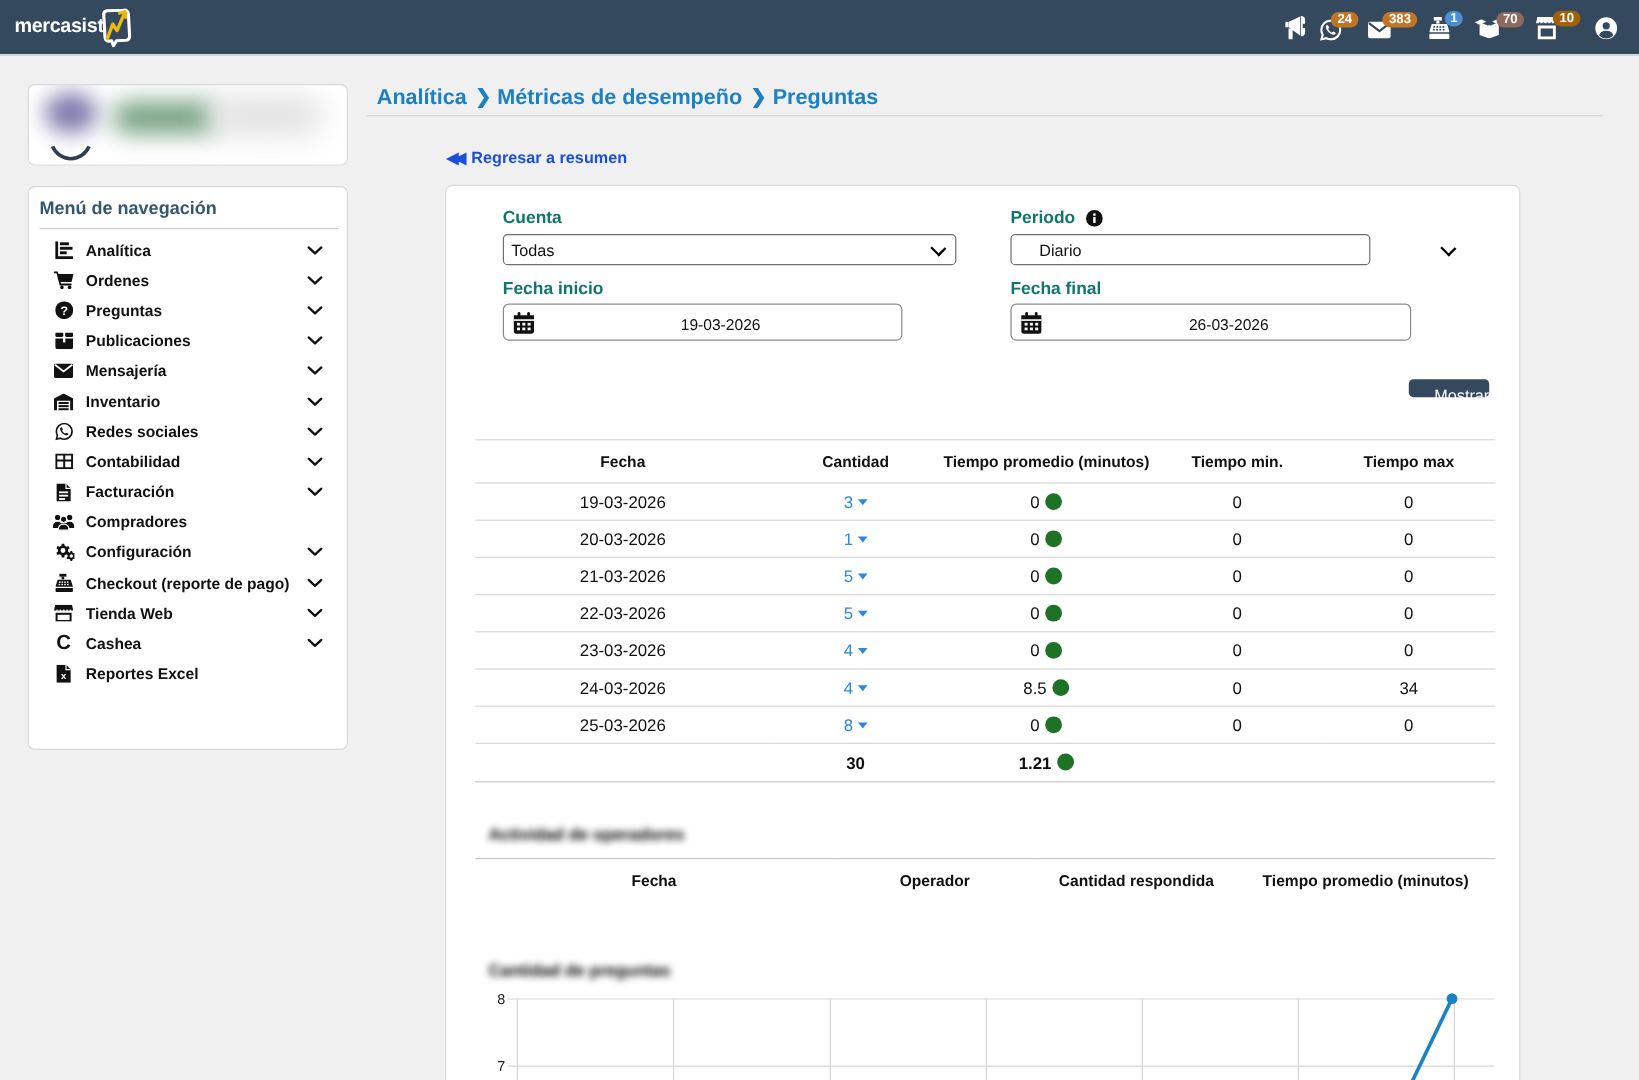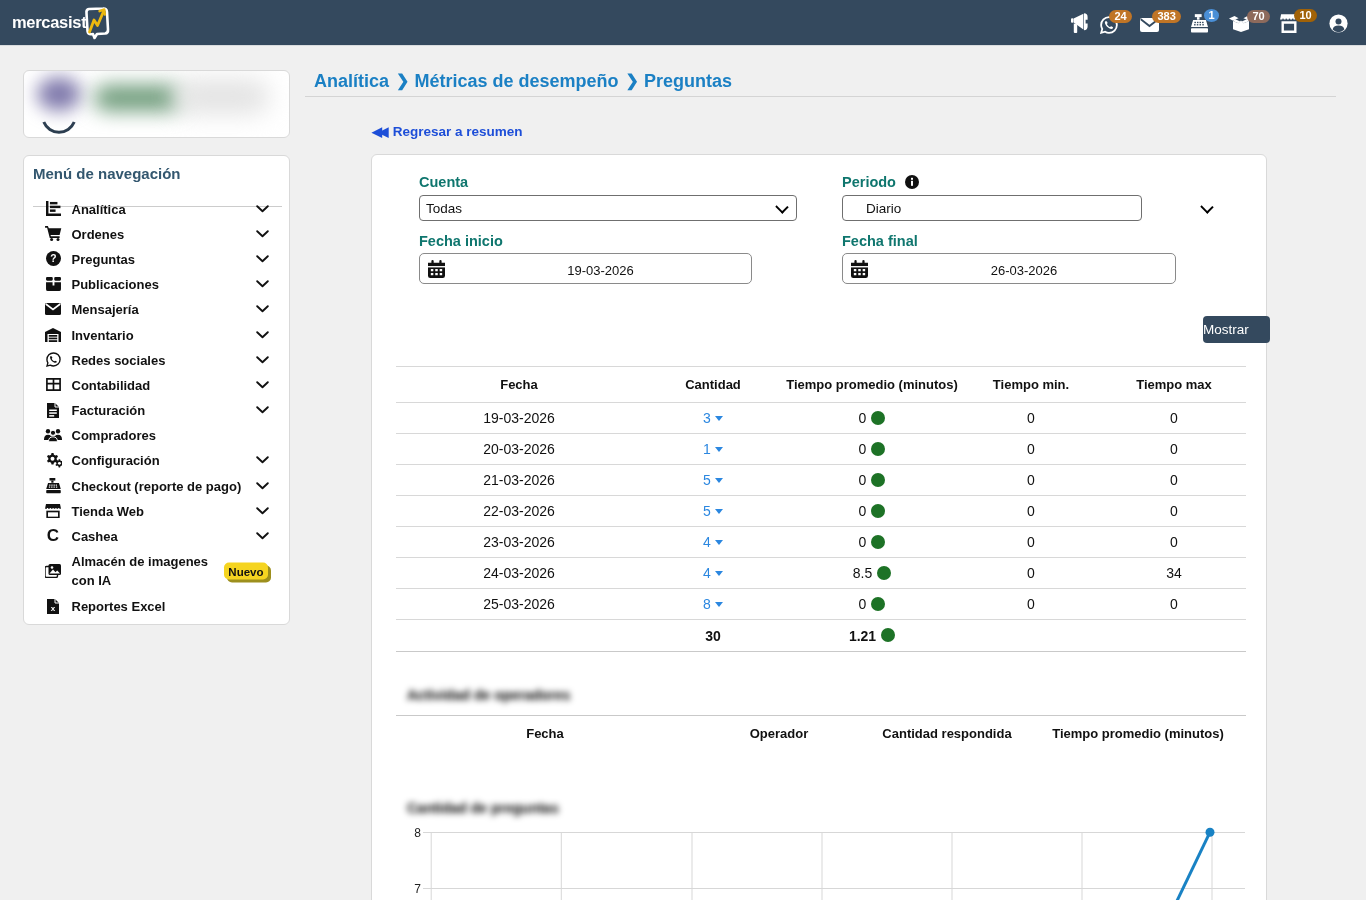--- a/index.html
+++ b/index.html
@@ -14,21 +14,21 @@
 .badge { color:#fff; font-size:11px; font-weight:bold; border-radius:8px; padding:1px 5.5px; line-height:10.5px; height:12.5px; }
 .b-orange { background:#c07526; }
 .b-blue { background:#4a8fd6; }
 .b-brown { background:#8d6a5c; }
 .b-navy { background:#a16207; }
 
 
 .card { position:absolute; background:#fff; border:1px solid #d9d9d9; border-radius:6px; }
 #profilecard { left:23px; top:70px; width:267px; height:68px; overflow:hidden; }
 #menucard { left:23px; top:155px; width:267px; height:470px; }
-#menutitle { position:absolute; left:9px; top:9px; width:249px; font-size:15px; font-weight:bold; color:#33576f; padding-bottom:24px; border-bottom:1px solid #ccc; }
+#menutitle { position:absolute; left:9px; top:9px; width:249px; font-size:15px; font-weight:bold; color:#33576f; padding-bottom:8px; border-bottom:1px solid #ccc; }
 #menu { position:absolute; left:0; top:40px; width:267px; }
 .mi { position:relative; height:25.2px; }
 .mi .ic { position:absolute; left:20px; top:50%; transform:translateY(-50%); width:18px; height:18px; display:flex; align-items:center; justify-content:center; }
 .mi .tx { position:absolute; left:47.5px; top:50%; transform:translateY(-50%); font-size:13px; font-weight:bold; color:#111; white-space:nowrap; }
 .mi .ch { position:absolute; left:232px; top:50%; transform:translateY(-50%); }
 .mi2 { height:45px; }
 svg { display:block; }
 #nuevo { position:absolute; right:23px; top:50%; transform:translateY(-50%); background:#f5d420; color:#111; font-size:11.5px; font-weight:bold; padding:2.5px 4.5px; border-radius:5px; box-shadow:3px 3px 0 #9d8f1d; }
 .csep { font-size:16px; letter-spacing:-2px; position:relative; top:-1px; padding:0 2px; }
 #backarrows { font-size:13px; letter-spacing:-3.5px; margin-right:4px; }
@@ -39,21 +39,21 @@
 #backlink { position:absolute; left:372px; top:124px; font-size:13.5px; font-weight:bold; color:#1d4ed8; }
 #bigcard { left:371px; top:154px; width:896px; height:790px; }
 
 .lbl { position:absolute; font-size:14.5px; font-weight:bold; color:#0f766e; }
 .sel { position:absolute; height:26px; border:1px solid #6f6f6f; border-radius:4px; background:#fff; font-size:13.5px; color:#111; font-family:"Liberation Sans",sans-serif; padding:0 6px; appearance:none; }
 .selwrap { position:absolute; }
 .selwrap:after { content:""; position:absolute; right:10px; top:10px; width:8px; height:8px; border-right:2px solid #000; border-bottom:2px solid #000; transform:rotate(45deg) scale(1,0.9); margin-top:-3px; }
 .dinput { position:absolute; height:31px; border:1px solid #8a8a8a; border-radius:5px; background:#fff; }
 .dinput .cal { position:absolute; left:8px; top:5px; }
 .dinput .dtxt { position:absolute; left:30px; right:0; text-align:center; top:9px; font-size:13px; color:#111; }
-#mostrar { position:absolute; left:831px; top:161px; width:67px; height:27px; background:#34495e; color:#fff; font-size:13.5px; border-radius:4px; text-align:left; line-height:27px; }
+#mostrar { position:absolute; left:802px; top:161px; width:67px; height:15px; background:#34495e; color:#fff; font-size:13.5px; border-radius:4px; text-align:right; line-height:27px; }
 
 table { border-collapse:collapse; }
 #t1 { position:absolute; left:24px; top:211px; width:850px; table-layout:fixed; }
 #t1 th { border-top:1px solid #d8d8d8; border-bottom:1px solid #d8d8d8; height:36px; font-size:13px; color:#111; font-weight:bold; text-align:center; white-space:nowrap; }
 #t1 td { border-bottom:1px solid #d8d8d8; height:31px; font-size:14px; color:#111; text-align:center; vertical-align:middle; }
 .lnk { color:#2b87e0; }
 .caret { display:inline-block; width:0; height:0; border-left:4px solid transparent; border-right:4px solid transparent; border-top:5px solid #2b87e0; vertical-align:middle; margin-left:4px; margin-top:-2px; }
 .gdot { display:inline-block; width:14px; height:14px; border-radius:50%; background:#1d7226; vertical-align:middle; margin-left:5px; margin-top:-3px; }
 .blur1 { position:absolute; font-size:14px; font-weight:bold; color:#000; filter:blur(3px); white-space:nowrap; }
 #t2 { position:absolute; left:24px; top:560px; width:850px; table-layout:fixed; }
@@ -376,32 +376,20 @@
     <div class="mi">
         <span class="ic">
           <span style="font-size:17px; font-weight:bold; color:#111; font-family:'Liberation Sans';">C</span>
         </span>
         <span class="tx">Cashea</span>
         <span class="ch">
           <svg width="13" height="8" viewBox="0 0 13 8">
             <path d="M1.2 1.2 L6.5 6.2 L11.8 1.2" fill="none" stroke="#111" stroke-width="1.9" stroke-linecap="round" stroke-linejoin="round"></path>
           </svg>
         </span>
-      </div>
-    <div class="mi mi2">
-        <span class="ic">
-          <svg width="16" height="14" viewBox="0 0 16 14">
-            <rect x="0" y="2.5" width="12.5" height="11" rx="1.5" fill="none" stroke="#111" stroke-width="1.4"></rect>
-            <rect x="3.5" y="0" width="12.5" height="11" rx="1.5" fill="#111"></rect>
-            <circle cx="7" cy="3.5" r="1.3" fill="#fff"></circle>
-            <path d="M4.5 9.5 L8 5.5 L10.5 8.2 L12.2 6.5 L15 9.5 Z" fill="#fff"></path>
-          </svg>
-        </span>
-        <span class="tx" style="line-height:19px;">Almacén de imagenes<br>con IA</span>
-        <span id="nuevo">Nuevo</span>
       </div>
     <div class="mi">
         <span class="ic">
           <svg width="12" height="15" viewBox="0 0 12 15">
             <path d="M0 0 L8 0 L12 4 L12 15 L0 15 Z" fill="#111"></path>
             <path d="M8 0 L8 4 L12 4" fill="none" stroke="#fff" stroke-width="1"></path>
             <text x="6" y="12" font-size="8" font-weight="bold" fill="#fff" text-anchor="middle" font-family="Liberation Sans">x</text>
           </svg>
         </span>
         <span class="tx">Reportes Excel</span>

